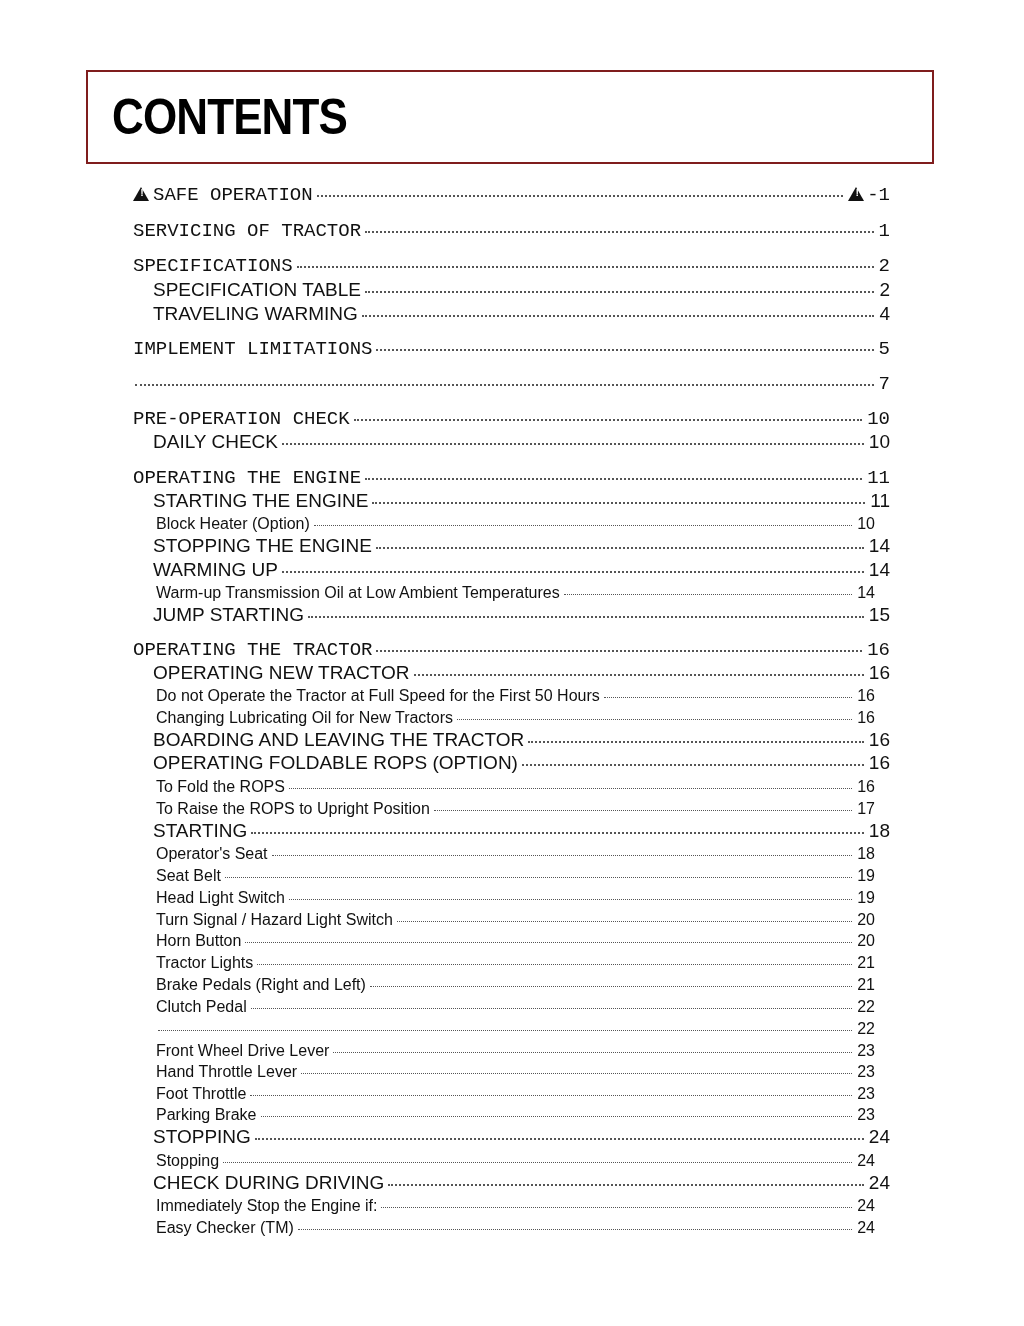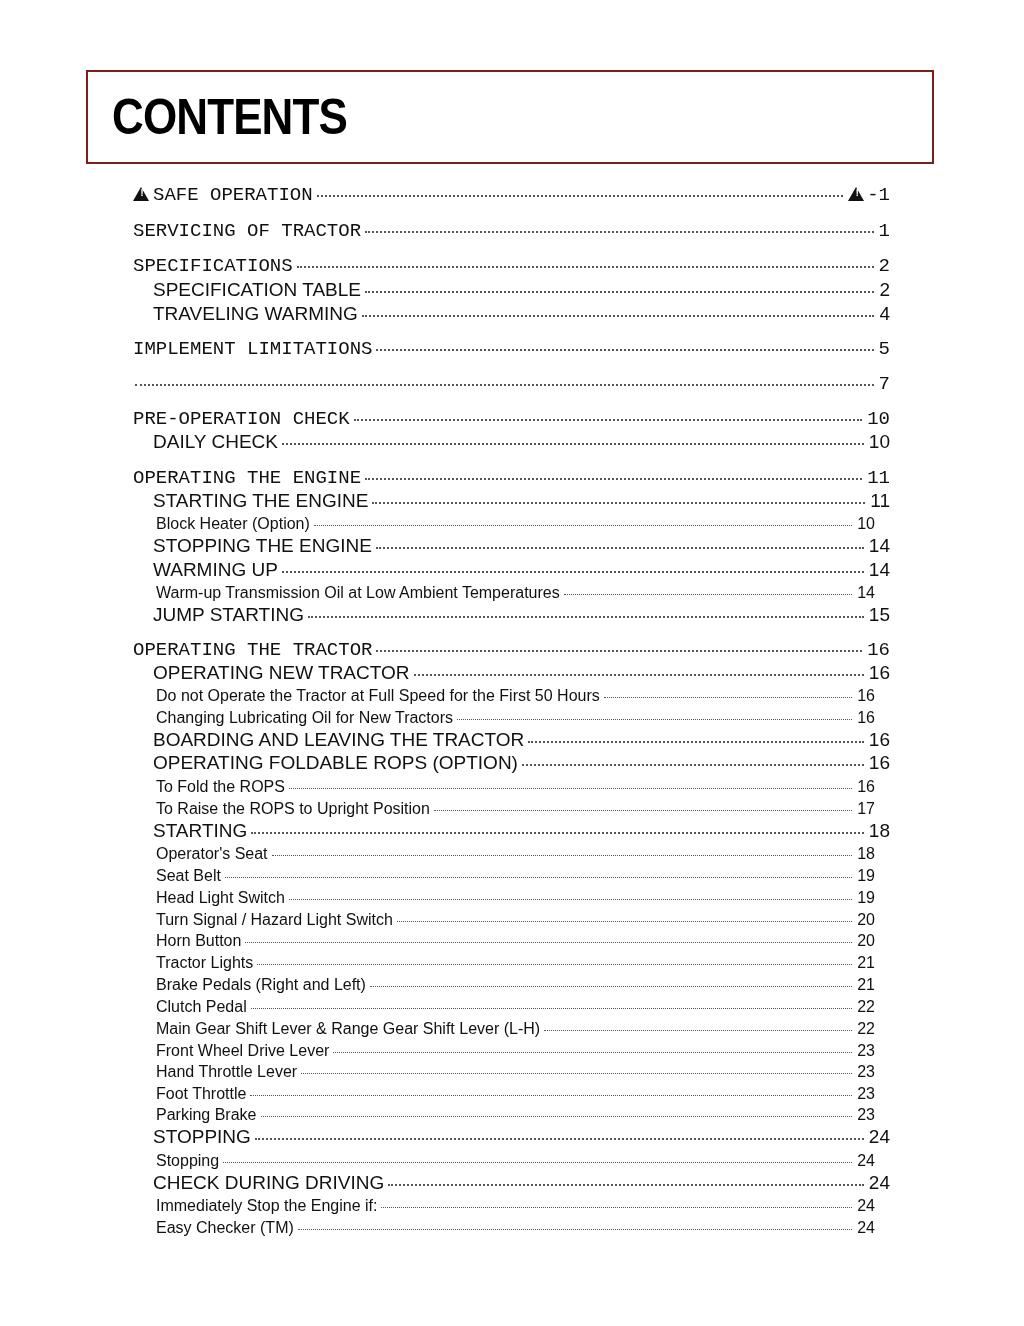--- a/index.html
+++ b/index.html
@@ -185,21 +185,20 @@
       <span class="label">Brake Pedals (Right and Left)</span>
       <span class="leader"></span>
       <span class="page">21</span>
     </div>
   <div class="row lvl3" style="top:998px">
       <span class="label">Clutch Pedal</span>
       <span class="leader"></span>
       <span class="page">22</span>
     </div>
   <div class="row lvl3" style="top:1020px">
-      <span class="label">Main Gear Shift Lever &amp; Range Gear Shift Lever (L-H)</span>
       <span class="leader"></span>
       <span class="page">22</span>
     </div>
   <div class="row lvl3" style="top:1042px">
       <span class="label">Front Wheel Drive Lever</span>
       <span class="leader"></span>
       <span class="page">23</span>
     </div>
   <div class="row lvl3" style="top:1063px">
       <span class="label">Hand Throttle Lever</span>

